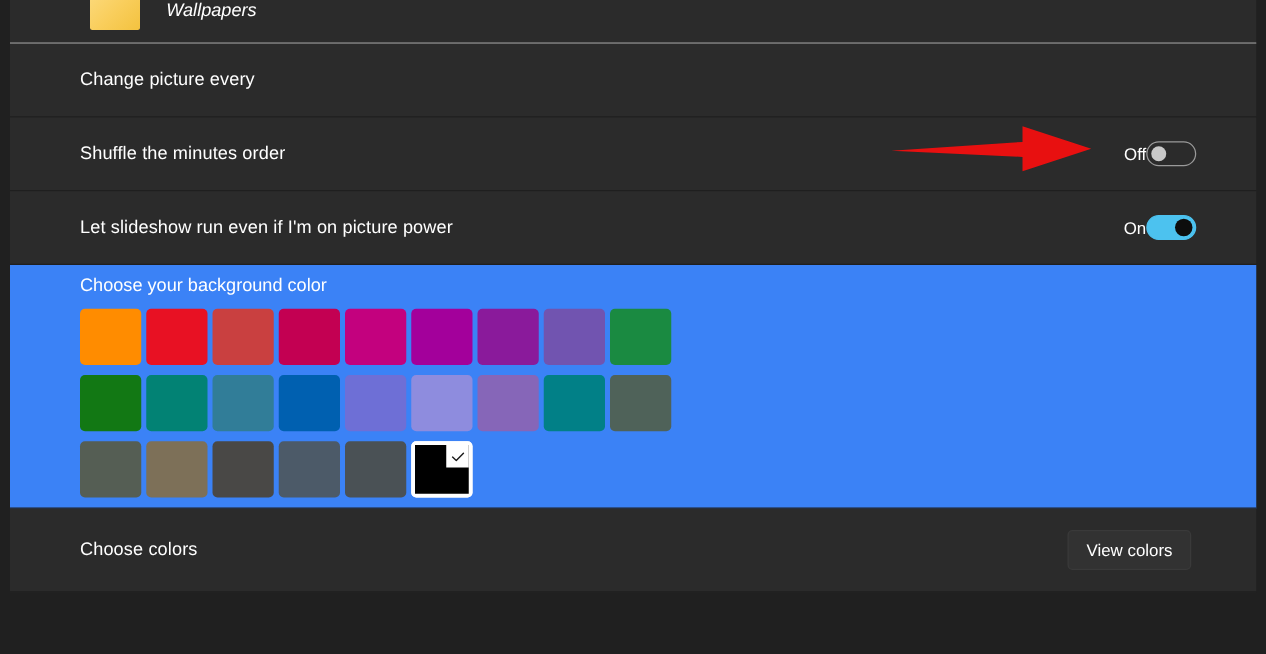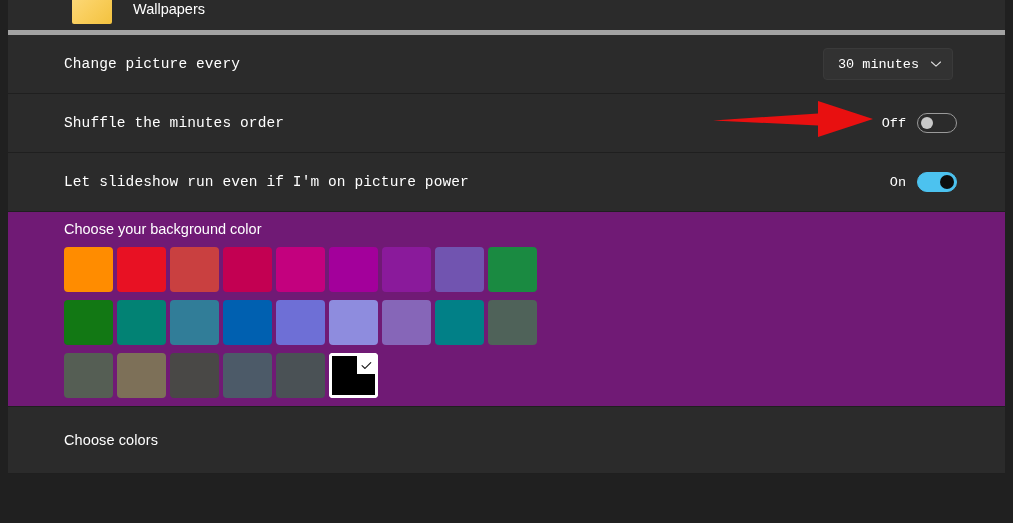--- a/index.html
+++ b/index.html
@@ -39,24 +39,25 @@
     display: flex;
     align-items: center;
     padding-left: 56px;
     padding-right: 44px;
     border-bottom: 1px solid #1f1f1f;
   }
 
   .row-wallpapers {
     height: 35px;
     padding-left: 56px;
-    border-bottom: 5px solid #a3a3a3;
-  }
-
-  .row-tall { height: 59px; font-family: Liberation Mono, monospace; }
+    border-bottom: 1px solid #a3a3a3;
+    font-style: italic;
+  }
+
+  .row-tall { height: 59px; }
 
   .row-label {
     font-size: 14.5px;
     color: #ffffff;
     letter-spacing: 0.1px;
     white-space: nowrap;
     flex: 0 0 auto;
   }
 
   .spacer { flex: 1 1 auto; }
@@ -104,21 +105,20 @@
     opacity: 0.82;
   }
   .dd-chevron svg { display: block; }
 
   
   .toggle-wrap {
     position: absolute;
     right: 48px;
     display: flex;
     align-items: center;
-    gap: 11px;
   }
   .toggle-state {
     font-size: 13.5px;
     color: #ffffff;
   }
   .switch {
     width: 40px;
     height: 20px;
     border-radius: 10px;
     box-sizing: border-box;
@@ -143,21 +143,21 @@
   .switch.on .knob {
     position: absolute;
     right: 2px; top: 2px;
     width: 14px; height: 14px;
     border-radius: 50%;
     background: #0d0d0d;
   }
 
   
   .row-colors {
-    background: #701a75;
+    background: #3b82f6;
     padding: 0;
     display: block;
     border-bottom: 1px solid #1f1f1f;
     height: 194px;
     position: relative;
     text-align: center;
   }
   .colors-title {
     position: absolute;
     left: 56px;
@@ -250,28 +250,20 @@
   <div class="card-col">
 
     <div class="row row-wallpapers">
       <div class="thumb"></div>
       <div class="thumb-label">Wallpapers</div>
     </div>
 
     <div class="row row-tall">
       <div class="row-label">Change picture every</div>
       <div class="spacer"></div>
-      <div class="dropdown">
-        <span class="dd-value">30 minutes</span>
-        <span class="dd-chevron">
-          <svg viewBox="0 0 12 12" width="12" height="12" aria-hidden="true">
-            <path d="M1.5 4 L6 8.2 L10.5 4" fill="none" stroke="#ffffff" stroke-width="1.1" stroke-linecap="round" stroke-linejoin="round"></path>
-          </svg>
-        </span>
-      </div>
     </div>
 
     <div class="row row-tall">
       <div class="row-label">Shuffle the minutes order</div>
       <div class="spacer"></div>
       <div class="toggle-wrap">
         <span class="toggle-state">Off</span>
         <span class="switch off">
           <span class="knob"></span>
         </span>
@@ -377,20 +369,21 @@
                 </div>
               </div>
             </div>
           </div>
         </div>
     </div>
 
     <div class="row row-custom">
       <div class="row-label">Choose colors</div>
       <div class="spacer"></div>
+      <button class="btn">View colors</button>
     </div>
 
   </div>
 
   <div class="annot-arrow">
     <svg viewBox="0 0 162 42" width="162" height="42" aria-hidden="true">
       <polygon points="0,22.5 105,15.5 105,3 160,21 105,39 105,27.5" fill="#e81010"></polygon>
     </svg>
   </div>
 </div>

